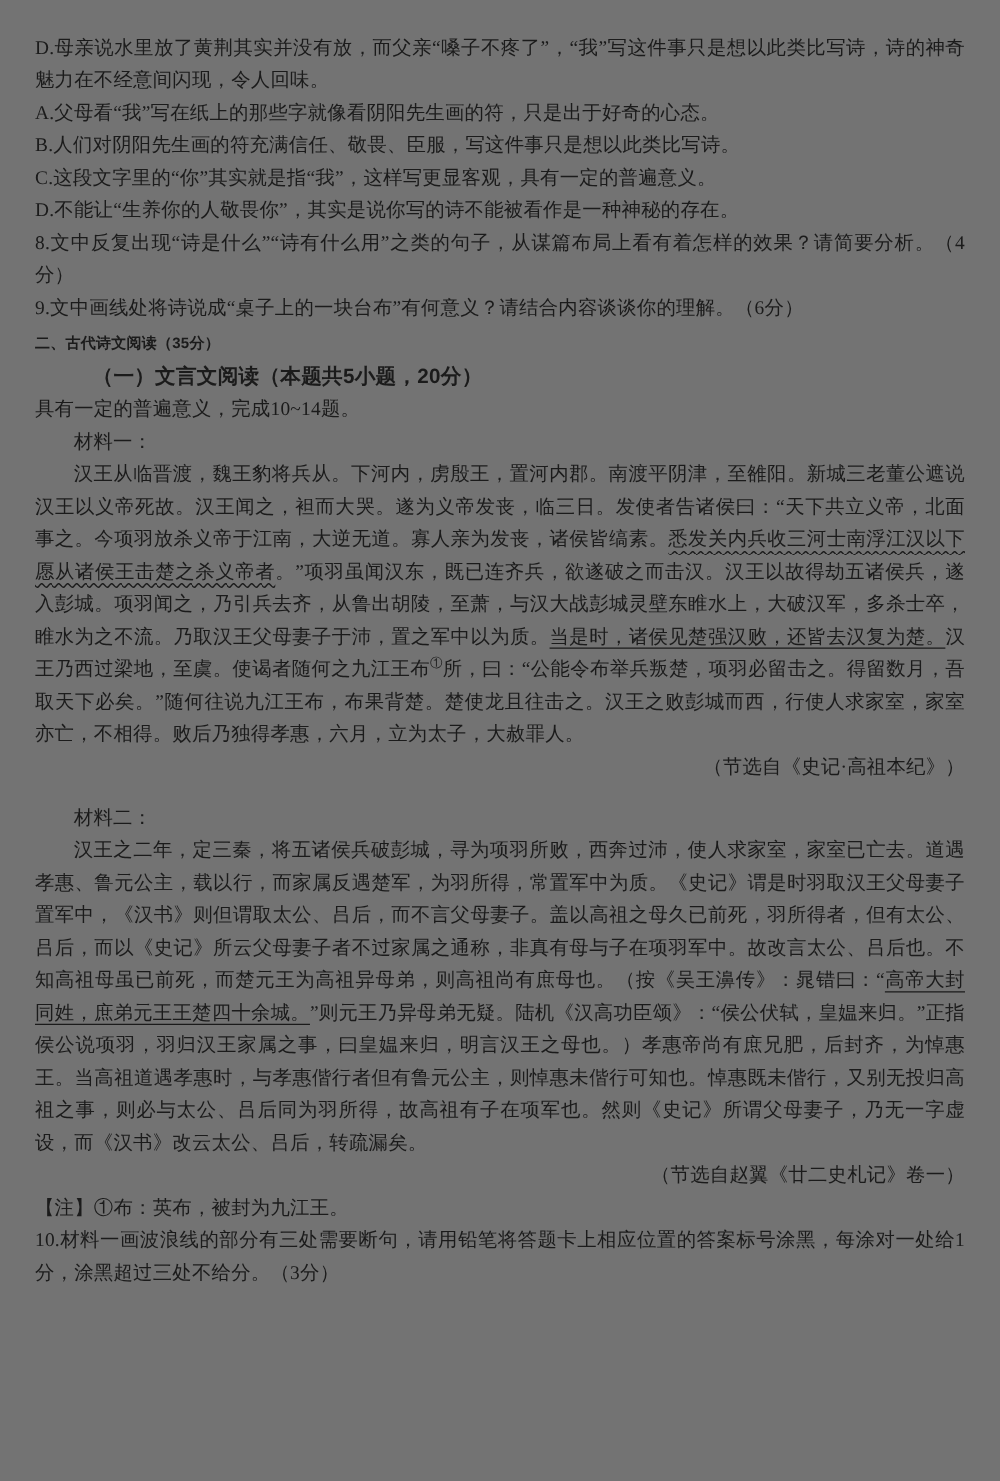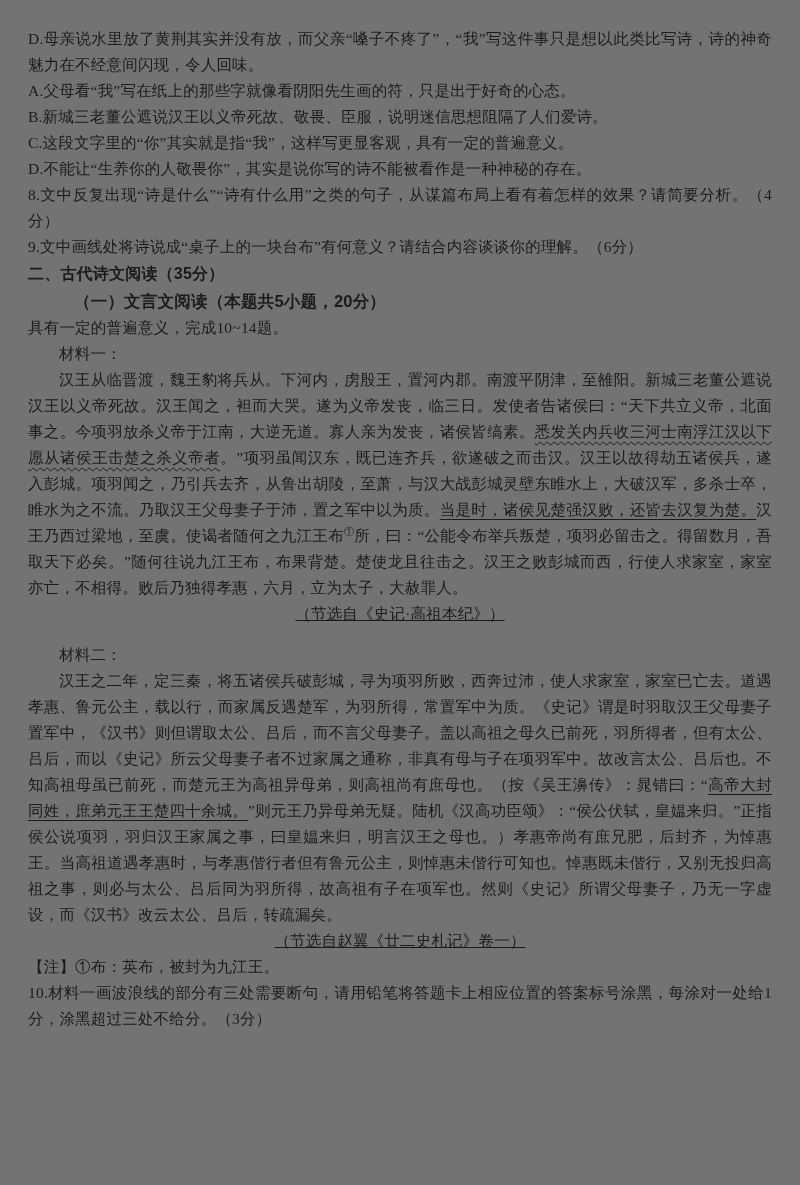--- a/index.html
+++ b/index.html
@@ -21,32 +21,32 @@
     line-height: 26px;
     text-align: justify;
     letter-spacing: 0.2px;
   }
   .doc { display: block; }
   .block { margin: 0; }
   .plain { text-indent: 0; }
   .indent { text-indent: 2em; }
   .h1 {
     font-weight: 700;
-    font-size: 16px;
+    font-size: 12px;
     line-height: 28px;
     font-family: "Liberation Sans", "DejaVu Sans", sans-serif;
   }
   .h2 {
     font-weight: 700;
     font-size: 16.5px;
     line-height: 27px;
     font-family: "Liberation Sans", "DejaVu Sans", sans-serif;
     margin-left: 46px;
   }
-  .right { text-align: center; text-decoration: underline; }
+  .right { text-align: right; }
   .gap-top { margin-top: 15px; }
   .u-wavy {
     text-decoration: underline;
     text-decoration-style: wavy;
     text-decoration-thickness: 1px;
     text-underline-offset: 4px;
   }
   .u-solid {
     text-decoration: underline;
     text-decoration-thickness: 1px;
@@ -58,21 +58,21 @@
     vertical-align: super;
   }
 </style>
 </head>
 <body>
 
 <div class="page">
   <main class="doc">
       <p class="block plain"><span>D.母亲说水里放了黄荆其实并没有放，而父亲“嗓子不疼了”，“我”写这件事只是想以此类比写诗，诗的神奇魅力在不经意间闪现，令人回味。</span></p>
       <p class="block plain"><span>A.父母看“我”写在纸上的那些字就像看阴阳先生画的符，只是出于好奇的心态。</span></p>
-      <p class="block plain"><span>B.新城三老董公遮说汉王以义帝死故、敬畏、臣服，说明迷信思想阻隔了人们爱诗。</span></p>
+      <p class="block plain"><span>B.人们对阴阳先生画的符充满信任、敬畏、臣服，写这件事只是想以此类比写诗。</span></p>
       <p class="block plain"><span>C.这段文字里的“你”其实就是指“我”，这样写更显客观，具有一定的普遍意义。</span></p>
       <p class="block plain"><span>D.不能让“生养你的人敬畏你”，其实是说你写的诗不能被看作是一种神秘的存在。</span></p>
       <p class="block plain"><span>8.文中反复出现“诗是什么”“诗有什么用”之类的句子，从谋篇布局上看有着怎样的效果？请简要分析。（4分）</span></p>
       <p class="block plain"><span>9.文中画线处将诗说成“桌子上的一块台布”有何意义？请结合内容谈谈你的理解。（6分）</span></p>
       <p class="block h1"><span>二、古代诗文阅读（35分）</span></p>
       <p class="block h2"><span>（一）文言文阅读（本题共5小题，20分）</span></p>
       <p class="block plain"><span>具有一定的普遍意义，完成10~14题。</span></p>
       <p class="block indent"><span>材料一：</span></p>
       <p class="block indent"><span>汉王从临晋渡，魏王豹将兵从。下河内，虏殷王，置河内郡。南渡平阴津，至雒阳。新城三老董公遮说汉王以义帝死故。汉王闻之，袒而大哭。遂为义帝发丧，临三日。发使者告诸侯曰：“天下共立义帝，北面事之。今项羽放杀义帝于江南，大逆无道。寡人亲为发丧，诸侯皆缟素。</span><span class="u-wavy">悉发关内兵收三河士南浮江汉以下愿从诸侯王击楚之杀义帝者</span><span>。”项羽虽闻汉东，既已连齐兵，欲遂破之而击汉。汉王以故得劫五诸侯兵，遂入彭城。项羽闻之，乃引兵去齐，从鲁出胡陵，至萧，与汉大战彭城灵壁东睢水上，大破汉军，多杀士卒，睢水为之不流。乃取汉王父母妻子于沛，置之军中以为质。</span><span class="u-solid">当是时，诸侯见楚强汉败，还皆去汉复为楚。</span><span>汉王乃西过梁地，至虞。使谒者随何之九江王布</span><sup>①</sup><span>所，曰：“公能令布举兵叛楚，项羽必留击之。得留数月，吾取天下必矣。”随何往说九江王布，布果背楚。楚使龙且往击之。汉王之败彭城而西，行使人求家室，家室亦亡，不相得。败后乃独得孝惠，六月，立为太子，大赦罪人。</span></p>
       <p class="block right"><span>（节选自《史记·高祖本纪》）</span></p>

